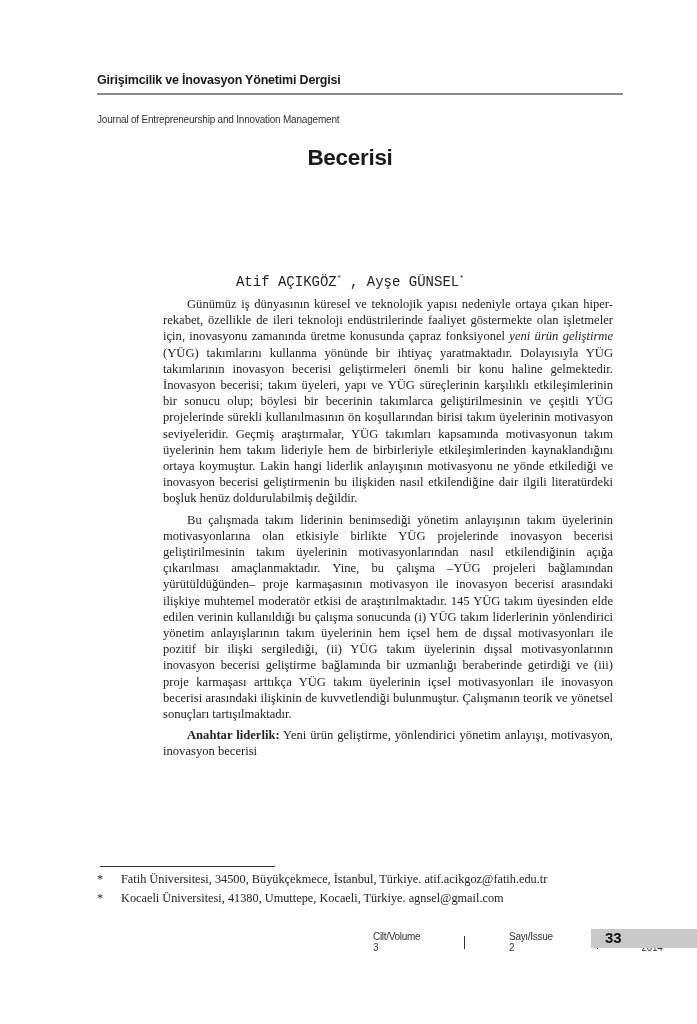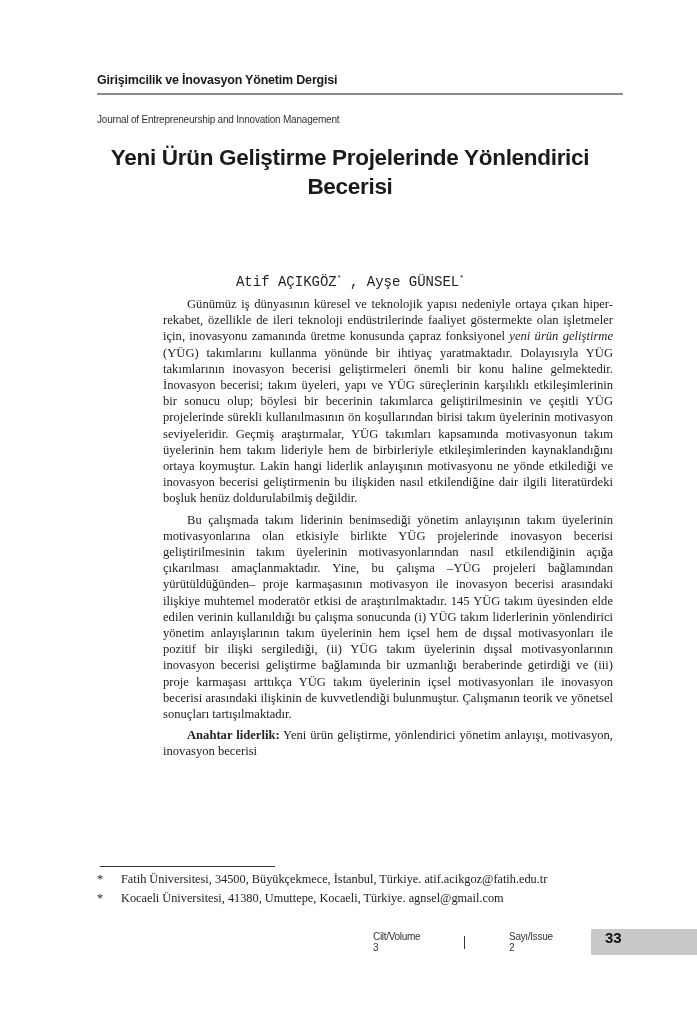--- a/index.html
+++ b/index.html
@@ -43,36 +43,35 @@
   }
   .fn { display: flex; }
   .fn .star { width: 24px; }
   .footer {
     position: absolute; left: 373px; top: 931px;
     font-family: "Liberation Sans", sans-serif; font-size: 10px; color: #333; letter-spacing: -0.3px;
     display: flex; align-items: center; gap: 38px;
   }
   .footer .sep { display: inline-block; width: 1px; height: 13px; background: #333; margin: 0 6px; }
   .page-box {
-    position: absolute; left: 591px; top: 929px; width: 106px; height: 26px; background: #c9c9c9;
+    position: absolute; left: 591px; top: 929px; width: 106px; height: 19px; background: #c9c9c9;
   }
   .page-num {
     position: absolute; left: 14px; top: 0px;
     font-family: "Liberation Sans", sans-serif; font-weight: bold; font-size: 15px; line-height: 18px; color: #111;
   }
 </style>
 </head>
 <body>
 
-<div class="journal-tr">Girişimcilik ve İnovasyon Yönetim Dergisi</div>
+<div class="journal-tr">Girişimcilik ve İnovasyon Yönetimi Dergisi</div>
 <div class="header-rule"></div>
 <div class="journal-en">Journal of Entrepreneurship and Innovation Management</div>
 
 <div class="title">
-  <div>Yeni Ürün Geliştirme Projelerinde Yönlendirici</div>
   <div>Becerisi</div>
 </div>
 
 <div class="authors">
   <span>Atif AÇIKGÖZ</span><sup>*</sup><span style="white-space:pre"> , </span><span>Ayşe GÜNSEL</span><sup>*</sup>
 </div>
 
 <div class="abstract">
   <p><span>Günümüz iş dünyasının küresel ve teknolojik yapısı nedeniyle ortaya çıkan hiper-rekabet, özellikle de ileri teknoloji endüstrilerinde faaliyet göstermekte olan işletmeler için, inovasyonu zamanında üretme konusunda çapraz fonksiyonel </span><em>yeni ürün geliştirme</em><span> (YÜG) takımlarını kullanma yönünde bir ihtiyaç yaratmaktadır. Dolayısıyla YÜG takımlarının inovasyon becerisi geliştirmeleri önemli bir konu haline gelmektedir. İnovasyon becerisi; takım üyeleri, yapı ve YÜG süreçlerinin karşılıklı etkileşimlerinin bir sonucu olup; böylesi bir becerinin takımlarca geliştirilmesinin ve çeşitli YÜG projelerinde sürekli kullanılmasının ön koşullarından birisi takım üyelerinin motivasyon seviyeleridir. Geçmiş araştırmalar, YÜG takımları kapsamında motivasyonun takım üyelerinin hem takım lideriyle hem de birbirleriyle etkileşimlerinden kaynaklandığını ortaya koymuştur. Lakin hangi liderlik anlayışının motivasyonu ne yönde etkilediği ve inovasyon becerisi geliştirmenin bu ilişkiden nasıl etkilendiğine dair ilgili literatürdeki boşluk henüz doldurulabilmiş değildir.</span></p>
   <p>Bu çalışmada takım liderinin benimsediği yönetim anlayışının takım üyelerinin motivasyonlarına olan etkisiyle birlikte YÜG projelerinde inovasyon becerisi geliştirilmesinin takım üyelerinin motivasyonlarından nasıl etkilendiğinin açığa çıkarılması amaçlanmaktadır. Yine, bu çalışma –YÜG projeleri bağlamından yürütüldüğünden– proje karmaşasının motivasyon ile inovasyon becerisi arasındaki ilişkiye muhtemel moderatör etkisi de araştırılmaktadır. 145 YÜG takım üyesinden elde edilen verinin kullanıldığı bu çalışma sonucunda (i) YÜG takım liderlerinin yönlendirici yönetim anlayışlarının takım üyelerinin hem içsel hem de dışsal motivasyonları ile pozitif bir ilişki sergilediği, (ii) YÜG takım üyelerinin dışsal motivasyonlarının inovasyon becerisi geliştirme bağlamında bir uzmanlığı beraberinde getirdiği ve (iii) proje karmaşası arttıkça YÜG takım üyelerinin içsel motivasyonları ile inovasyon becerisi arasındaki ilişkinin de kuvvetlendiği bulunmuştur. Çalışmanın teorik ve yönetsel sonuçları tartışılmaktadır.</p>

